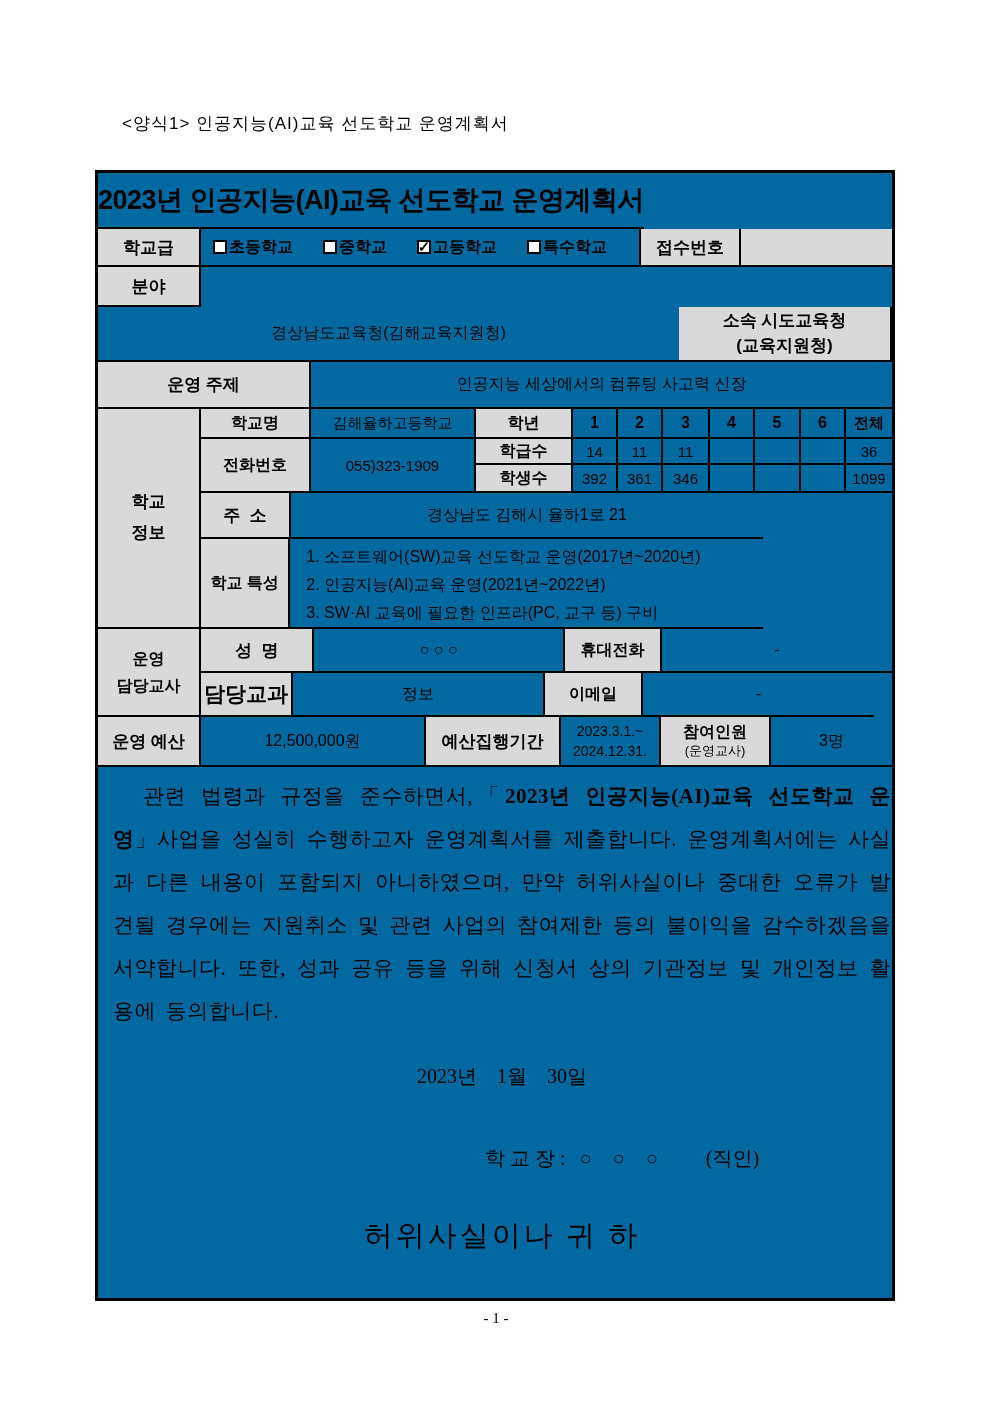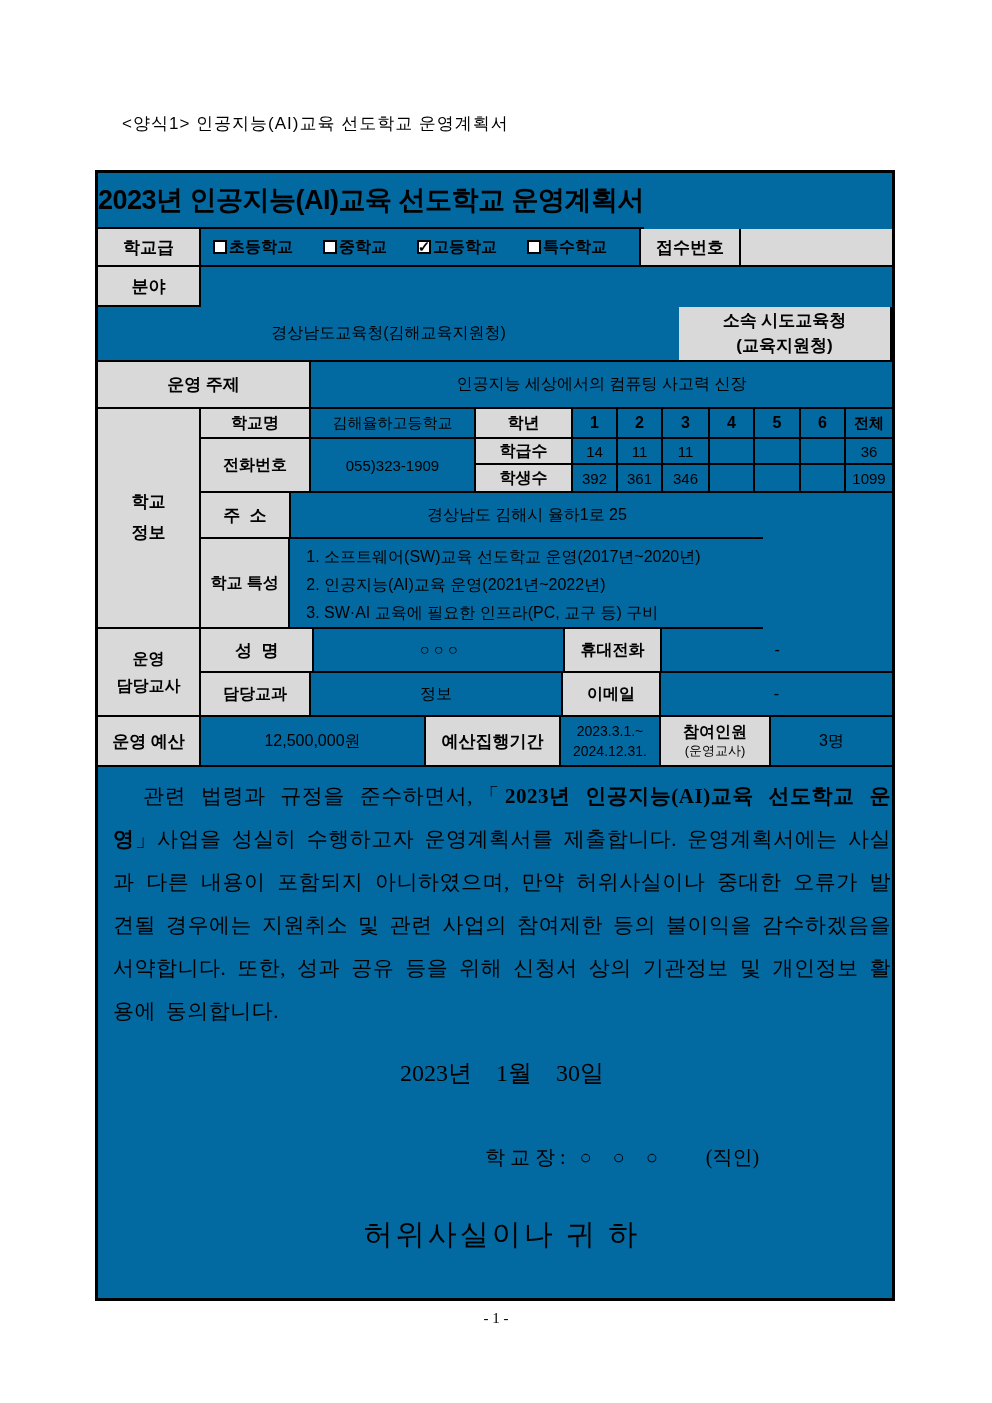--- a/index.html
+++ b/index.html
@@ -24,21 +24,21 @@
   .two-line { flex-direction:column; line-height:1.45; }
   .char-lines { flex-direction:column; align-items:flex-start; justify-content:flex-end;
                 padding-left:16px; line-height:28px; font-size:16px; }
   .small2 { flex-direction:column; font-size:14px; line-height:1.45; }
   .plbl { flex-direction:column; line-height:1.3; }
   .plbl .sub { font-weight:normal; font-size:13px; }
   .num { font-size:15px; }
   .pledge { font-family:"Liberation Serif", serif; padding:8px 1px 0 15px; }
   .pledge-text { font-size:21px; line-height:43px; text-align:justify; text-indent:30px;
                  word-spacing:4px; letter-spacing:0.5px; }
-  .pledge-date { text-align:center; font-size:24px; margin-top:24px; white-space:pre; }
+  .pledge-date { text-align:center; font-size:20px; margin-top:30px; white-space:pre; }
   .sig-row { display:flex; justify-content:center; align-items:center; margin-top:55px;
              position:relative; left:120px; font-size:20px; }
   .sig-name { margin-left:14px; letter-spacing:8px; }
   .sig-seal { margin-left:40px; }
   .recipient { text-align:center; font-size:29px; letter-spacing:3px; margin-top:44px; }
   .page-num { position:absolute; left:0; top:1310px; width:100%; text-align:center;
               font-size:15px; font-family:"Liberation Serif", serif; }
 </style>
 </head>
 <body>
@@ -139,21 +139,21 @@
               <div class="c num" style="width:47px">346</div>
               <div class="c num" style="width:45px"></div>
               <div class="c num" style="width:46px"></div>
               <div class="c num" style="width:45px"></div>
               <div class="c num nr" style="width:46px">1099</div>
             </div>
           </div>
         </div>
         <div class="r" style="height:46px">
           <div class="c lbl pre" style="width:110px">주  소</div>
-          <div class="c nr" style="width:581px">경상남도 김해시 율하1로 25</div>
+          <div class="c nr" style="width:581px">경상남도 김해시 율하1로 21</div>
         </div>
         <div class="r" style="height:90px">
           <div class="c lbl" style="width:110px; font-size:16px">학교 특성</div>
           <div class="c nr char-lines" style="width:581px">
             <div>1. 소프트웨어(SW)교육 선도학교 운영(2017년~2020년)</div>
             <div>2. 인공지능(AI)교육 운영(2021년~2022년)</div>
             <div>3. SW·AI 교육에 필요한 인프라(PC, 교구 등) 구비</div>
           </div>
         </div>
       </div>
@@ -165,21 +165,21 @@
         <div>담당교사</div>
       </div>
       <div class="col" style="width:691px">
         <div class="r" style="height:44px">
           <div class="c lbl pre" style="width:114px">성  명</div>
           <div class="c pre" style="width:252px">○ ○ ○</div>
           <div class="c lbl" style="width:98px; font-size:16px">휴대전화</div>
           <div class="c nr" style="width:231px">-</div>
         </div>
         <div class="r" style="height:44px">
-          <div class="c lbl" style="width:110px; font-size:16px">담당교과</div>
+          <div class="c lbl" style="width:92px; font-size:21px">담당교과</div>
           <div class="c" style="width:252px">정보</div>
           <div class="c lbl" style="width:98px; font-size:16px">이메일</div>
           <div class="c nr" style="width:231px">-</div>
         </div>
       </div>
     </div>
 
     <div class="r" style="height:50px">
       <div class="c lbl" style="width:103px">운영 예산</div>
       <div class="c" style="width:225px">12,500,000원</div>

